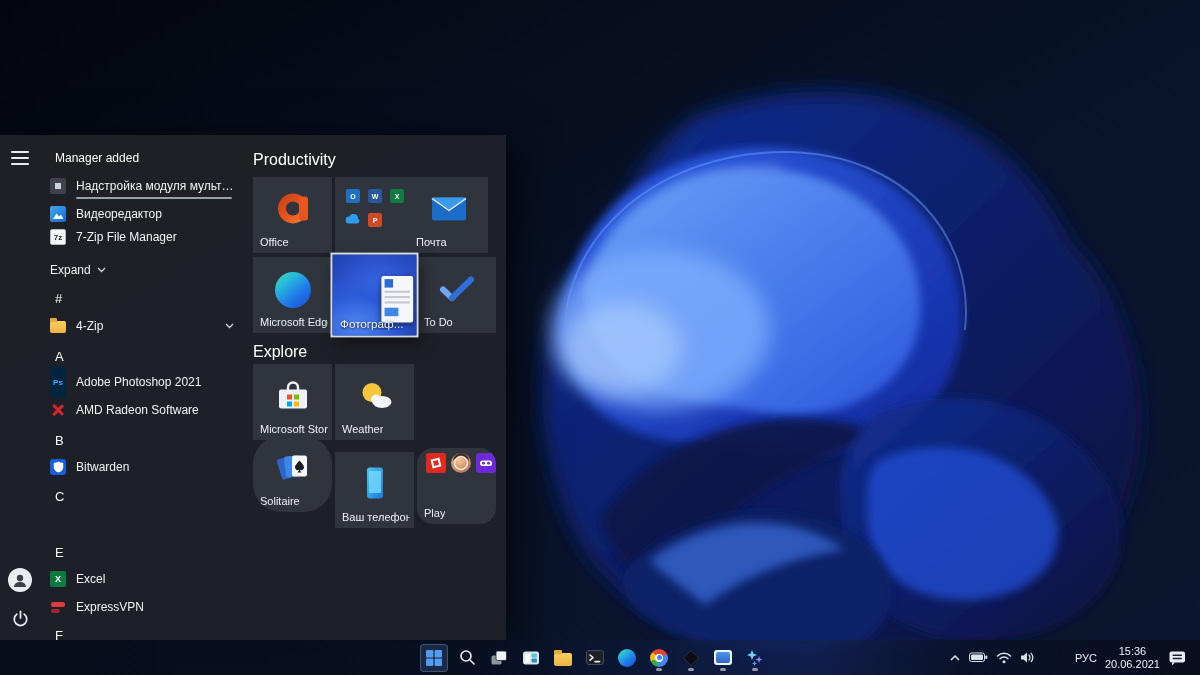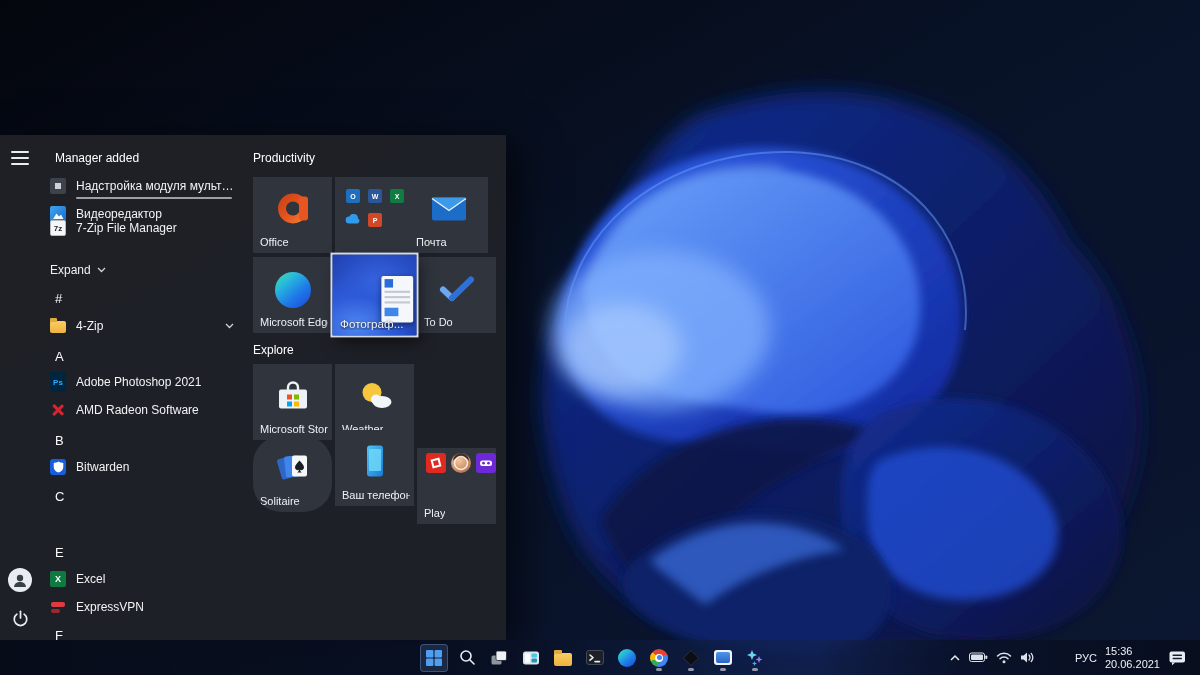--- a/index.html
+++ b/index.html
@@ -25,31 +25,31 @@
 .chev{flex:none;}
 .mla{margin-left:auto;}
 
 
 .ic-addon{width:16px;height:16px;background:#3e434b;border-radius:2px;position:relative;}
 .ic-addon i{position:absolute;left:5px;top:5px;width:6px;height:6px;background:#ccd2da;display:block;}
 .ic-video{width:16px;height:16px;border-radius:2px;background:linear-gradient(135deg,#3fa7ee,#1767cf);display:flex;align-items:flex-end;justify-content:center;}
 .ic-7z{width:16px;height:16px;background:#f4f6f8;border:1px solid #b4bac2;border-radius:2px;font-size:8px;color:#1d2025;}
 .ic-folder-s{width:16px;height:12px;background:linear-gradient(#f8ce62,#eeb23f);border-radius:2px;position:relative;margin-top:2px;}
 .ic-folder-s i{position:absolute;left:0;top:-3px;width:7px;height:4px;background:#e3a93c;border-radius:1px 1px 0 0;display:block;}
-.ic-ps{width:16px;height:20px;background:#00263f;font-size:8px;color:#31a8ff;}
+.ic-ps{width:16px;height:32px;background:#00263f;font-size:8px;color:#31a8ff;}
 .ic-bw{width:16px;height:16px;background:#175ddc;border-radius:3px;display:flex;align-items:center;justify-content:center;}
 .ic-cortana{width:14px;height:14px;border-radius:50%;border:2px solid #4db8ec;}
 .ic-excel{width:16px;height:16px;background:#0e7a41;font-size:9px;color:#fff;}
 .ic-evpn{width:16px;height:16px;position:relative;}
 .ic-evpn b{position:absolute;left:1px;top:3px;width:14px;height:5px;background:#dd3a43;border-radius:2px;display:block;}
 .ic-evpn i{position:absolute;left:1px;top:10px;width:9px;height:4px;background:#9e2830;border-radius:2px;display:block;}
 
 
 .tiles{position:relative;flex:1;}
-.group-header{position:absolute;left:5px;font-size:12px;color:#fff;}
+.group-header{position:absolute;left:5px;font-size:16px;color:#fff;}
 .tile{position:absolute;width:79px;height:76px;background:#30343d;overflow:hidden;border:none;color:#fff;text-align:left;}
 .tlabel{position:absolute;left:7px;bottom:5px;font-size:11px;color:#eef1f4;white-space:nowrap;max-width:68px;overflow:hidden;}
 .tic{position:absolute;left:50%;top:44%;transform:translate(-50%,-50%);}
 .mini{width:14px;height:14px;position:absolute;font-size:7px;color:#fff;}
 .tile-photos{background:
  radial-gradient(90px 70px at 28% 88%, #4f86f0 0%, #2d5ad8 40%, rgba(0,0,0,0) 70%),
  radial-gradient(110px 95px at 55% 42%, #3a6ae8 0%, #1d3cae 55%, rgba(0,0,0,0) 82%),
  linear-gradient(150deg,#17295f 0%,#0c1b4e 60%,#081238 100%);
  box-shadow:0 0 0 2px #d5dce6, 4px 6px 14px rgba(0,0,0,.55);transform:scale(1.06);z-index:5;}
 .tile-photos .tlabel{text-shadow:0 1px 3px rgba(0,0,0,.9);}
@@ -75,21 +75,21 @@
 .ic-chrome{width:18px;height:18px;border-radius:50%;position:relative;background:conic-gradient(from -50deg,#ea4335 0deg 115deg,#4285f4 115deg 235deg,#34a853 235deg 300deg,#fbbc05 300deg 360deg);}
 .ic-chrome:before{content:"";position:absolute;left:5px;top:5px;width:8px;height:8px;border-radius:50%;background:#fff;}
 .ic-chrome:after{content:"";position:absolute;left:6.5px;top:6.5px;width:5px;height:5px;border-radius:50%;background:#4285f4;}
 .ic-diamond{width:12px;height:12px;background:#0b0e15;border:1px solid #242c3e;transform:rotate(45deg);}
 .ic-photos{width:18px;height:15px;background:#f2f5f8;border-radius:3px;position:relative;}
 .ic-photos i{position:absolute;left:2px;top:2px;right:2px;bottom:2px;background:linear-gradient(#4f94ea,#2b66c8);border-radius:2px;display:block;}
 
 .tb-tray{position:absolute;right:0;top:0;height:35px;display:flex;align-items:center;gap:8px;padding-right:13px;}
 .tray-btn{background:none;border:none;display:flex;align-items:center;justify-content:center;position:relative;}
 .tray-text{font-size:11px;color:#eef1f5;margin-left:32px;}
-.clock{display:flex;flex-direction:column;align-items:flex-start;line-height:13px;font-size:11px;color:#eef1f5;}
+.clock{display:flex;flex-direction:column;align-items:center;line-height:13px;font-size:11px;color:#eef1f5;}
 </style>
 </head>
 <body>
 
 <div class="screen">
 
   <svg class="wallpaper" viewBox="0 0 1200 675" preserveAspectRatio="none">
     <defs>
       <linearGradient id="bgg" x1="0" y1="0" x2="1" y2="1">
         <stop offset="0" stop-color="#04060d"></stop>
@@ -169,21 +169,21 @@
 
       <div class="app-row" style="top:65px;">
         <span class="ai ic-video">
           <svg width="14" height="14" viewBox="0 0 14 14">
               <polygon points="2,11 5.5,5.5 8,8.5 10,6.5 12.5,11" fill="#fff" opacity="0.95"></polygon>
             </svg>
         </span>
         <span class="app-label">Видеоредактор</span>
       </div>
 
-      <div class="app-row" style="top:79px;">
+      <div class="app-row" style="top:88px;">
         <span class="ai ic-7z lettered">
             <span>7z</span>
           </span>
         <span class="app-label">7-Zip File Manager</span>
       </div>
 
       <button class="expand-row" style="top:123px;">
         <span>Expand</span>
         <svg class="chev" width="9" height="6" viewBox="0 0 9 6">
             <path d="M1 1 L4.5 4.5 L8 1" stroke="#cfd4da" stroke-width="1.3" fill="none"></path>
@@ -379,37 +379,37 @@
           <svg width="40" height="30" viewBox="0 0 40 30">
             <rect x="6" y="5" width="15" height="21" rx="2" fill="#2e66c8" transform="rotate(-16 13 15)"></rect>
             <rect x="12" y="3.5" width="15" height="21" rx="2" fill="#3f86e8" transform="rotate(-6 19 14)"></rect>
             <rect x="19" y="3" width="15" height="21" rx="2" fill="#f5f7f9"></rect>
             <path d="M26.5 8 C29 11 31 12.5 31 15 a2.6 2.6 0 0 1 -4 2.2 c0.3 1.4 1 2.3 1.8 2.8 h-4.6 c0.8 -0.5 1.5 -1.4 1.8 -2.8 a2.6 2.6 0 0 1 -4 -2.2 c0 -2.5 2 -4 4.5 -7 Z" fill="#1a1d22"></path>
           </svg>
         </span>
         <span class="tlabel">Solitaire</span>
       </button>
 
-      <button class="tile" style="left:87px;top:295px;padding-left:18px;">
+      <button class="tile" style="left:87px;top:317px;padding-left:18px;">
         <span class="tic">
           <svg width="22" height="34" viewBox="0 0 22 34">
             <defs>
                 <linearGradient id="gPh" x1="0" y1="0" x2="1" y2="1">
                   <stop offset="0" stop-color="#4ec4f2"></stop>
                   <stop offset="1" stop-color="#1a7ad8"></stop>
                 </linearGradient>
               </defs>
             <rect x="3" y="1" width="16" height="31" rx="3" fill="url(#gPh)"></rect>
             <rect x="5" y="4.5" width="12" height="22" rx="1" fill="#6fd6f8" opacity="0.85"></rect>
           </svg>
         </span>
         <span class="tlabel">Ваш телефон</span>
       </button>
 
-      <button class="tile" style="left:169px;top:313px;">
+      <button class="tile" style="left:169px;top:313px;border-radius:16px;">
         <span class="play-icons">
           <svg width="20" height="20" viewBox="0 0 20 20">
             <rect width="20" height="20" rx="3" fill="#e02a20"></rect>
             <rect x="6.5" y="6.5" width="7" height="7" stroke="#fff" stroke-width="2" fill="none" transform="rotate(-14 10 10)"></rect>
           </svg>
           <svg width="20" height="20" viewBox="0 0 20 20">
             <defs>
                 <radialGradient id="gAv" cx="0.4" cy="0.35" r="0.9">
                   <stop offset="0" stop-color="#f5c9a0"></stop>
                   <stop offset="0.6" stop-color="#c98a62"></stop>

